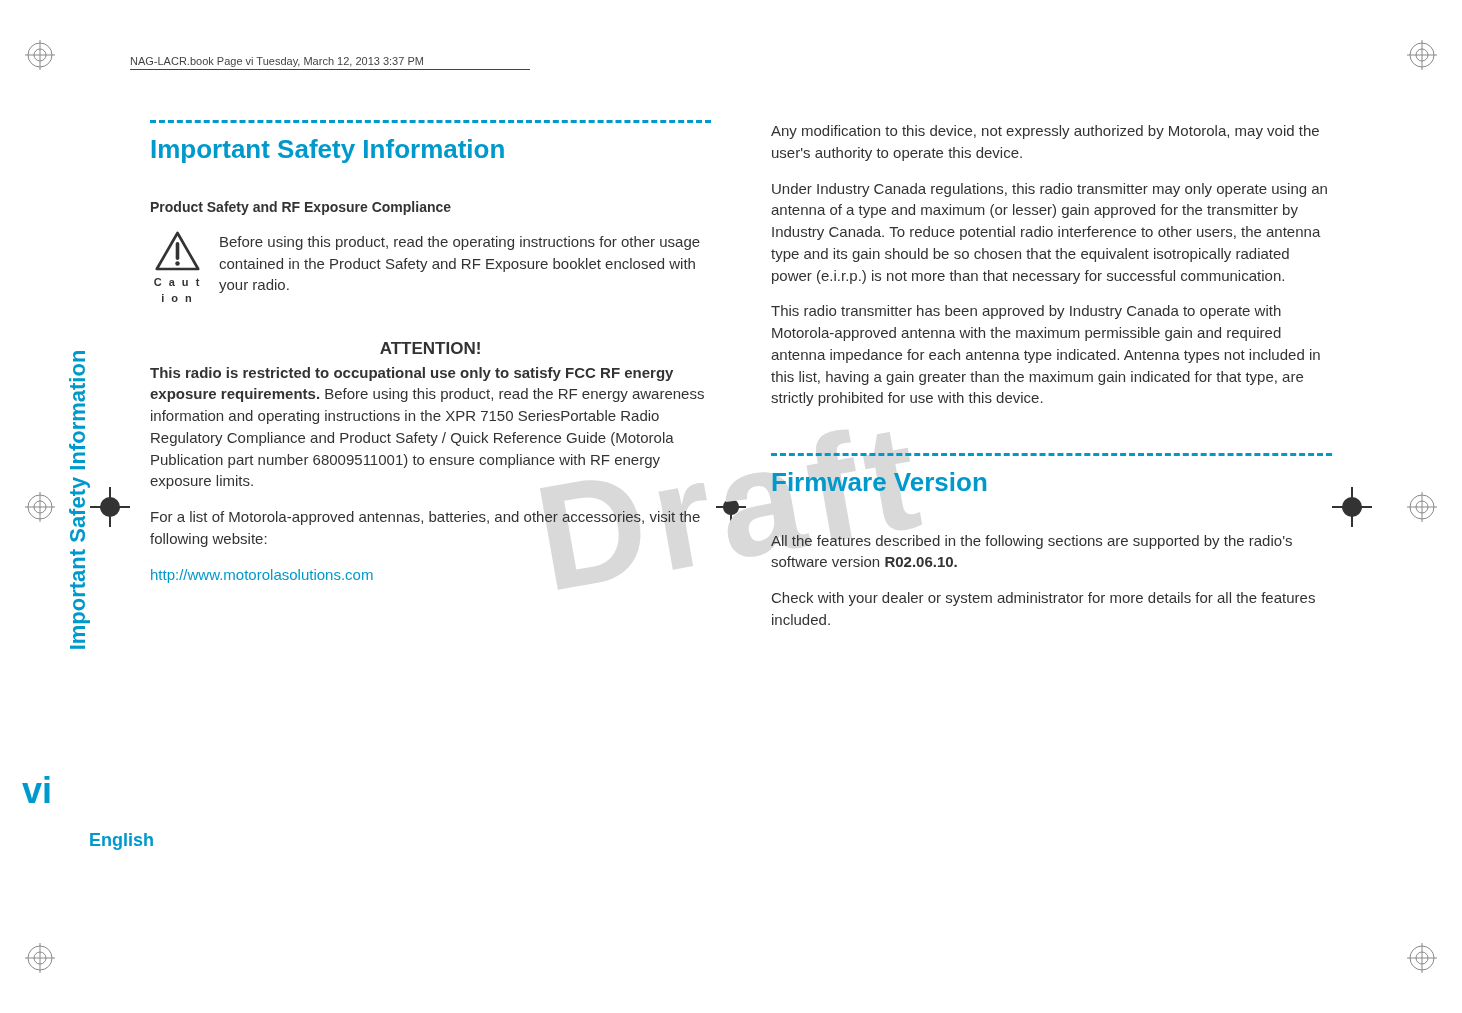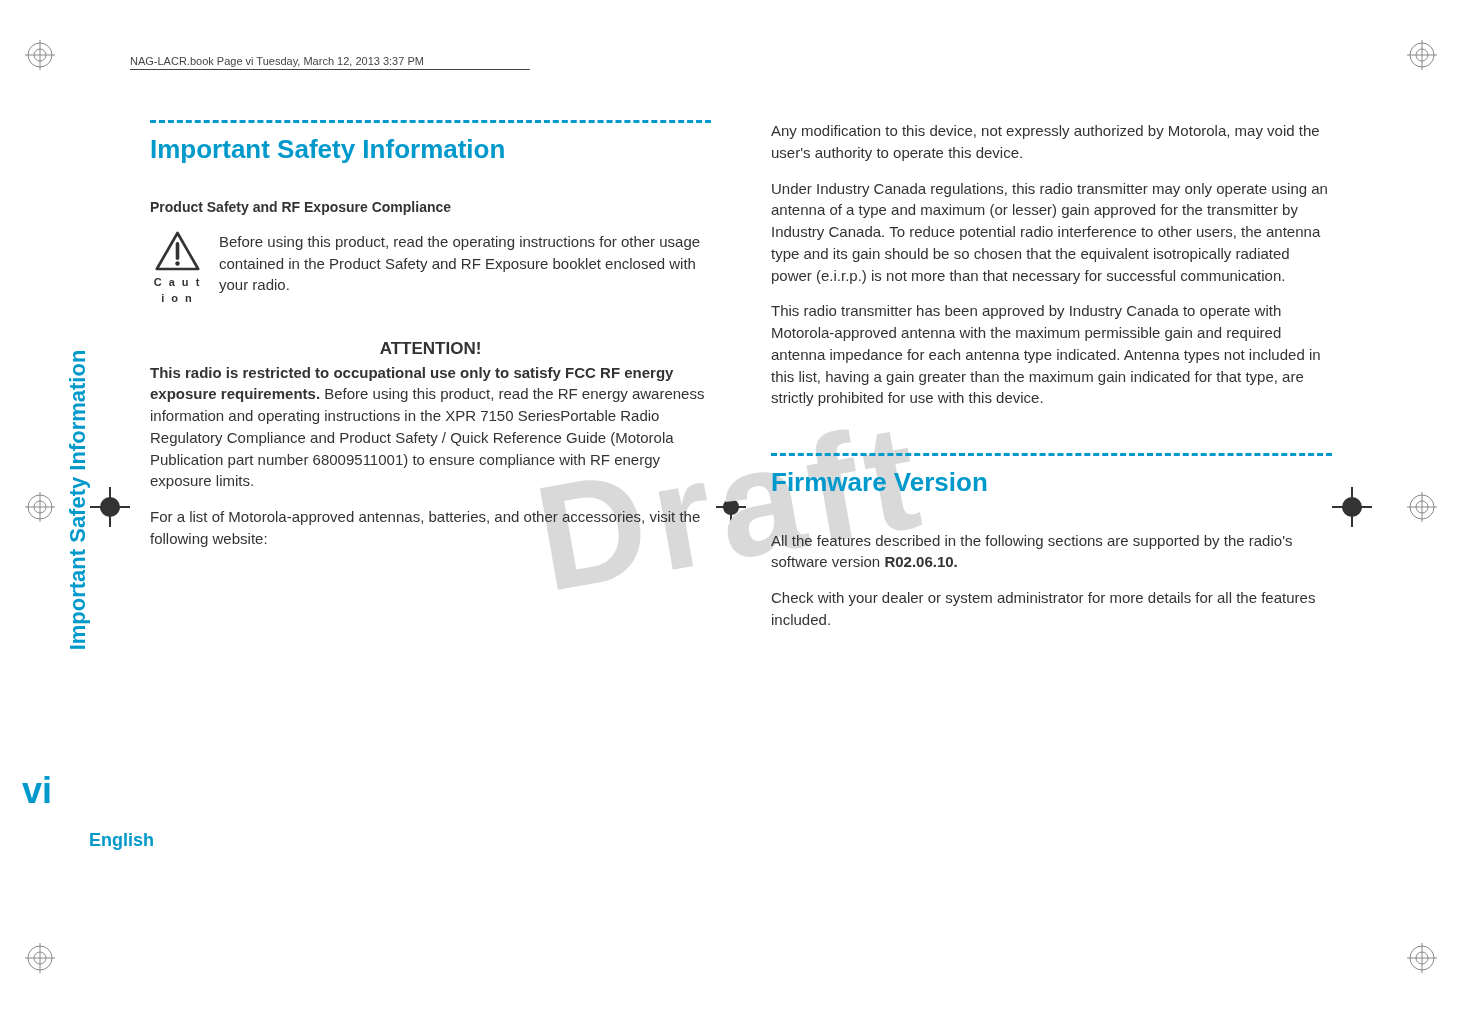--- a/index.html
+++ b/index.html
@@ -239,20 +239,21 @@
     </div>
 
     <div class="attention">ATTENTION!</div>
 
     <div class="para">
       <span class="bold">This radio is restricted to occupational use only to satisfy FCC RF energy exposure requirements.</span><span> Before using this product, read the RF energy awareness information and operating instructions in the XPR 7150 SeriesPortable Radio Regulatory Compliance and Product Safety / Quick Reference Guide (Motorola Publication part number 68009511001) to ensure compliance with RF energy exposure limits.</span>
     </div>
 
     <div class="para">For a list of Motorola-approved antennas, batteries, and other accessories, visit the following website:</div>
 
+    <div class="para link">http://www.motorolasolutions.com</div>
   </div>
 
   <div class="col">
     <div class="para italic">Any modification to this device, not expressly authorized by Motorola, may void the user's authority to operate this device.</div>
     <div class="para italic">Under Industry Canada regulations, this radio transmitter may only operate using an antenna of a type and maximum (or lesser) gain approved for the transmitter by Industry Canada. To reduce potential radio interference to other users, the antenna type and its gain should be so chosen that the equivalent isotropically radiated power (e.i.r.p.) is not more than that necessary for successful communication.</div>
     <div class="para italic">This radio transmitter has been approved by Industry Canada to operate with Motorola-approved antenna with the maximum permissible gain and required antenna impedance for each antenna type indicated. Antenna types not included in this list, having a gain greater than the maximum gain indicated for that type, are strictly prohibited for use with this device.</div>
 
     <div style="height:30px"></div>
     <hr class="dashed-rule">
     <div class="h1">Firmware Version</div>

